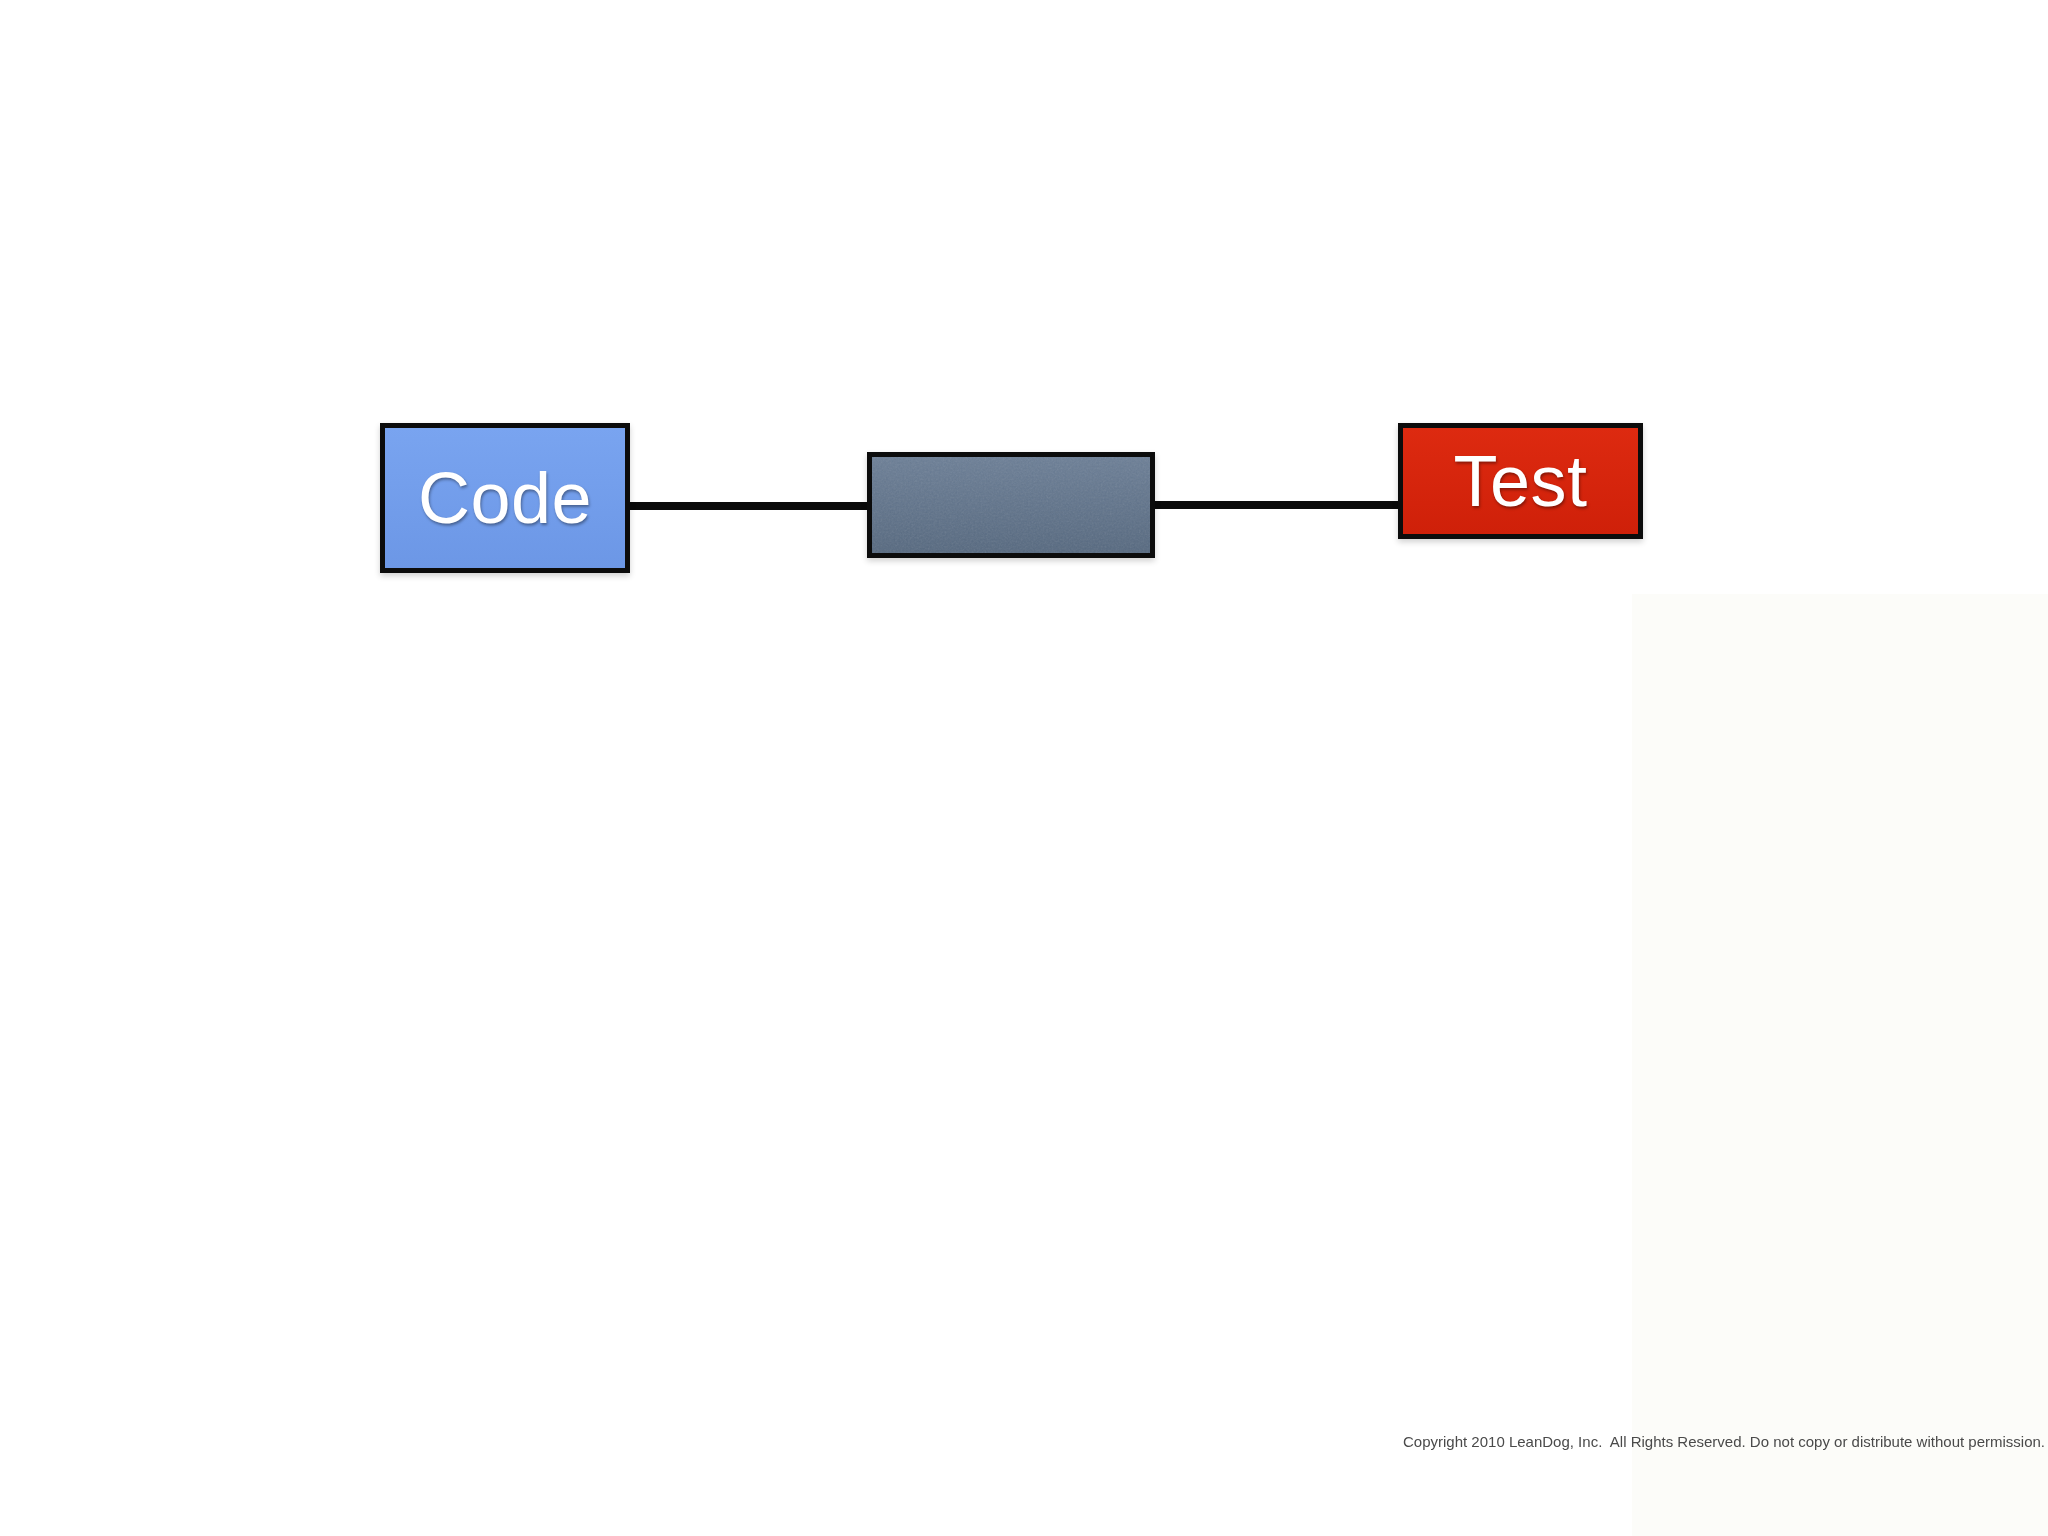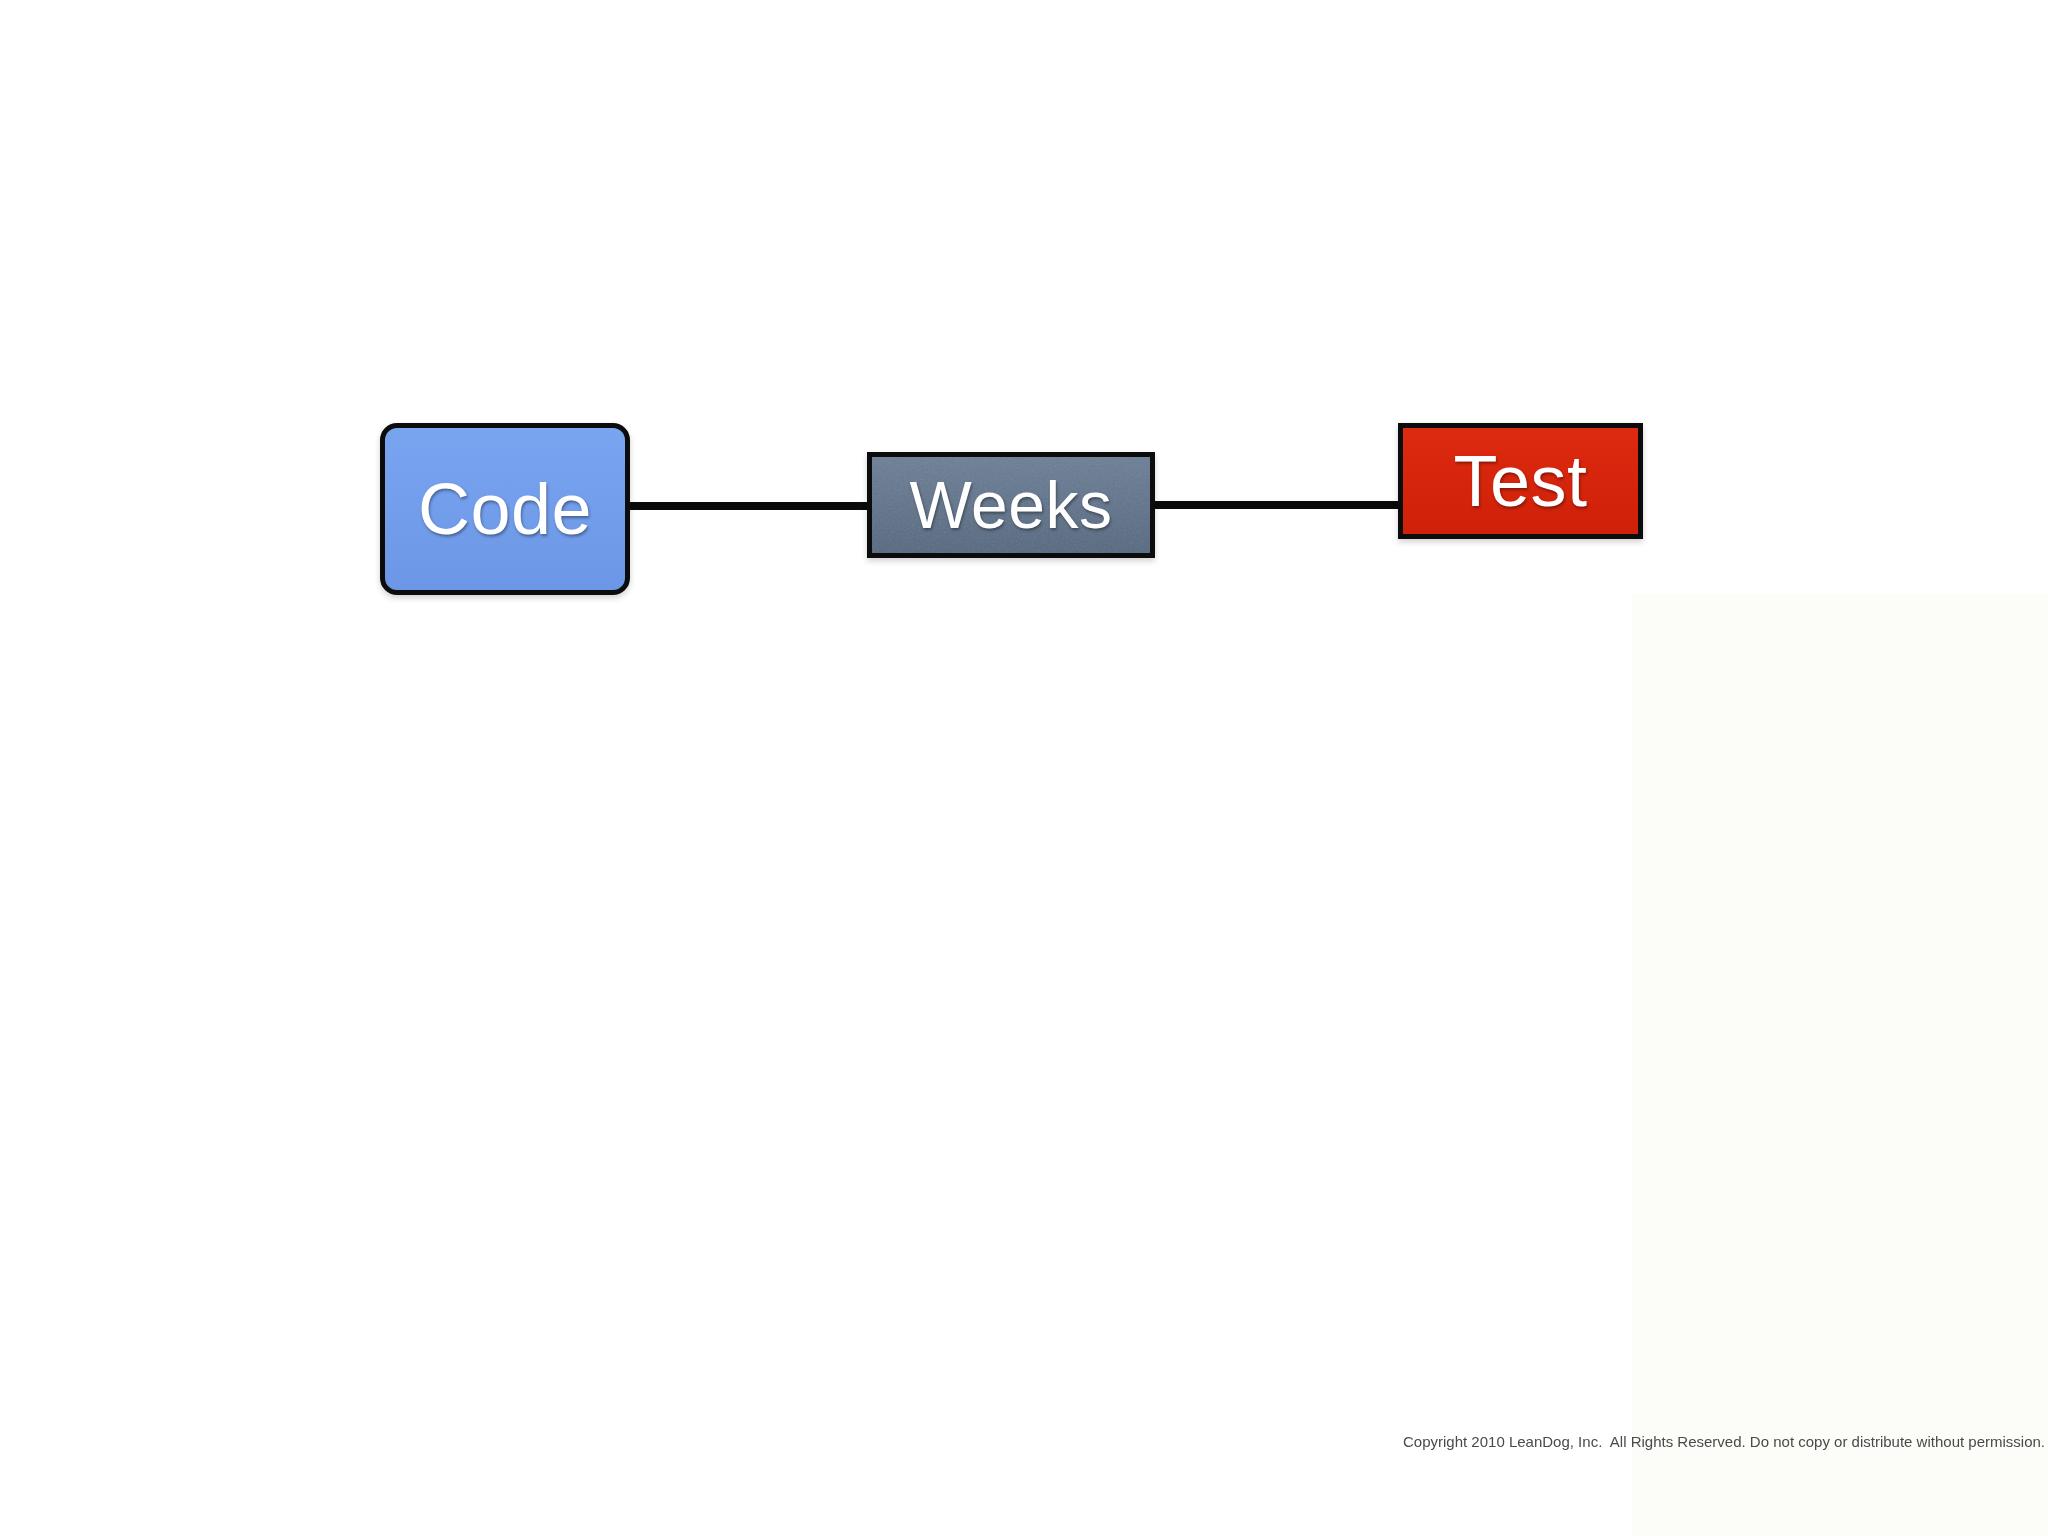--- a/index.html
+++ b/index.html
@@ -34,21 +34,21 @@
 
   .node {
     position: absolute;
     box-sizing: border-box;
     border: 5px solid #0c0c0c;
     display: flex;
     align-items: center;
     justify-content: center;
     box-shadow: 0 3px 6px rgba(0,0,0,0.18);
   }
-  .node-code  { left: 380px;  top: 423px; width: 250px; height: 172px; border-radius: 17px; }
+  .node-code  { left: 380px;  top: 423px; width: 250px; height: 150px; }
   .node-weeks { left: 867px;  top: 452px; width: 288px; height: 106px; }
   .node-test  { left: 1398px; top: 423px; width: 245px; height: 116px; }
 
   .node-label {
     position: relative;
     color: #ffffff;
     font-weight: 400;
     letter-spacing: 0.5px;
     text-shadow: 1px 2px 3px rgba(0,0,0,0.38);
     z-index: 2;
@@ -92,21 +92,20 @@
   </div>
 
   <div class="node node-weeks" style="background: linear-gradient(rgb(107, 126, 150), rgb(85, 104, 127)); border-color: rgb(12, 12, 12);">
     <svg class="texture" xmlns="http://www.w3.org/2000/svg">
       <filter id="weeksNoise">
         <feTurbulence type="fractalNoise" baseFrequency="0.55" numOctaves="2" stitchTiles="stitch" result="n"></feTurbulence>
         <feColorMatrix in="n" type="saturate" values="0"></feColorMatrix>
       </filter>
       <rect width="100%" height="100%" filter="url(#weeksNoise)" opacity="0.16"></rect>
     </svg>
-    <span class="node-label" style="color: rgb(255, 255, 255);">Weeks</span>
   </div>
 
   <div class="node node-test" style="background: linear-gradient(rgb(221, 42, 16), rgb(207, 32, 9)); border-color: rgb(12, 12, 12);">
     <span class="node-label" style="color: rgb(255, 255, 255);">Test</span>
   </div>
 
   <div class="footer">Copyright 2010 LeanDog, Inc.  All Rights Reserved. Do not copy or distribute without permission.</div>
 
 </div>
 

